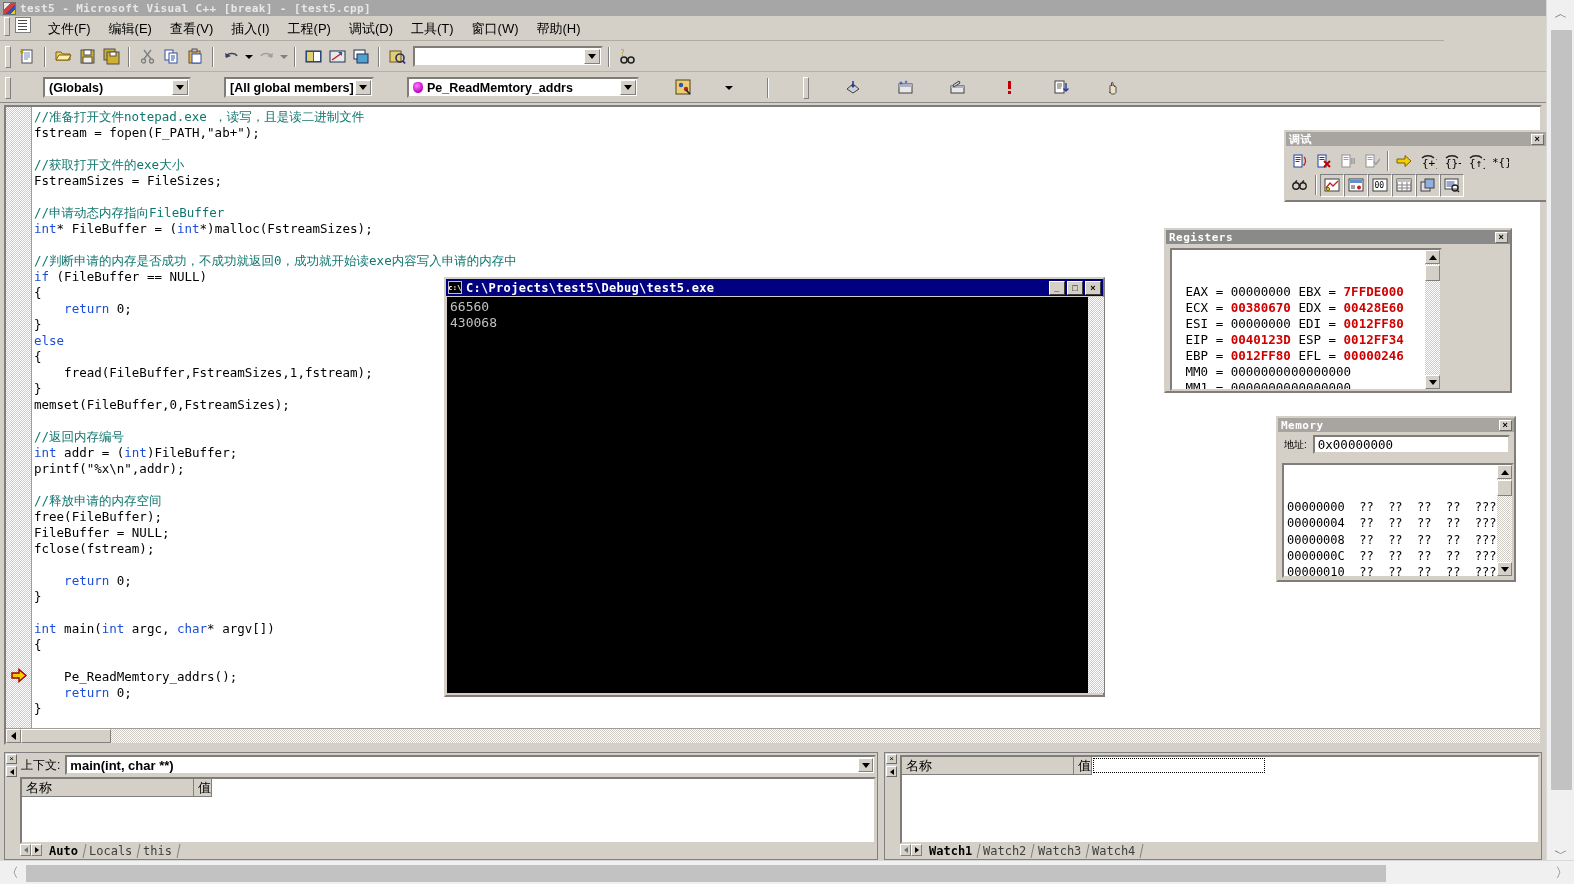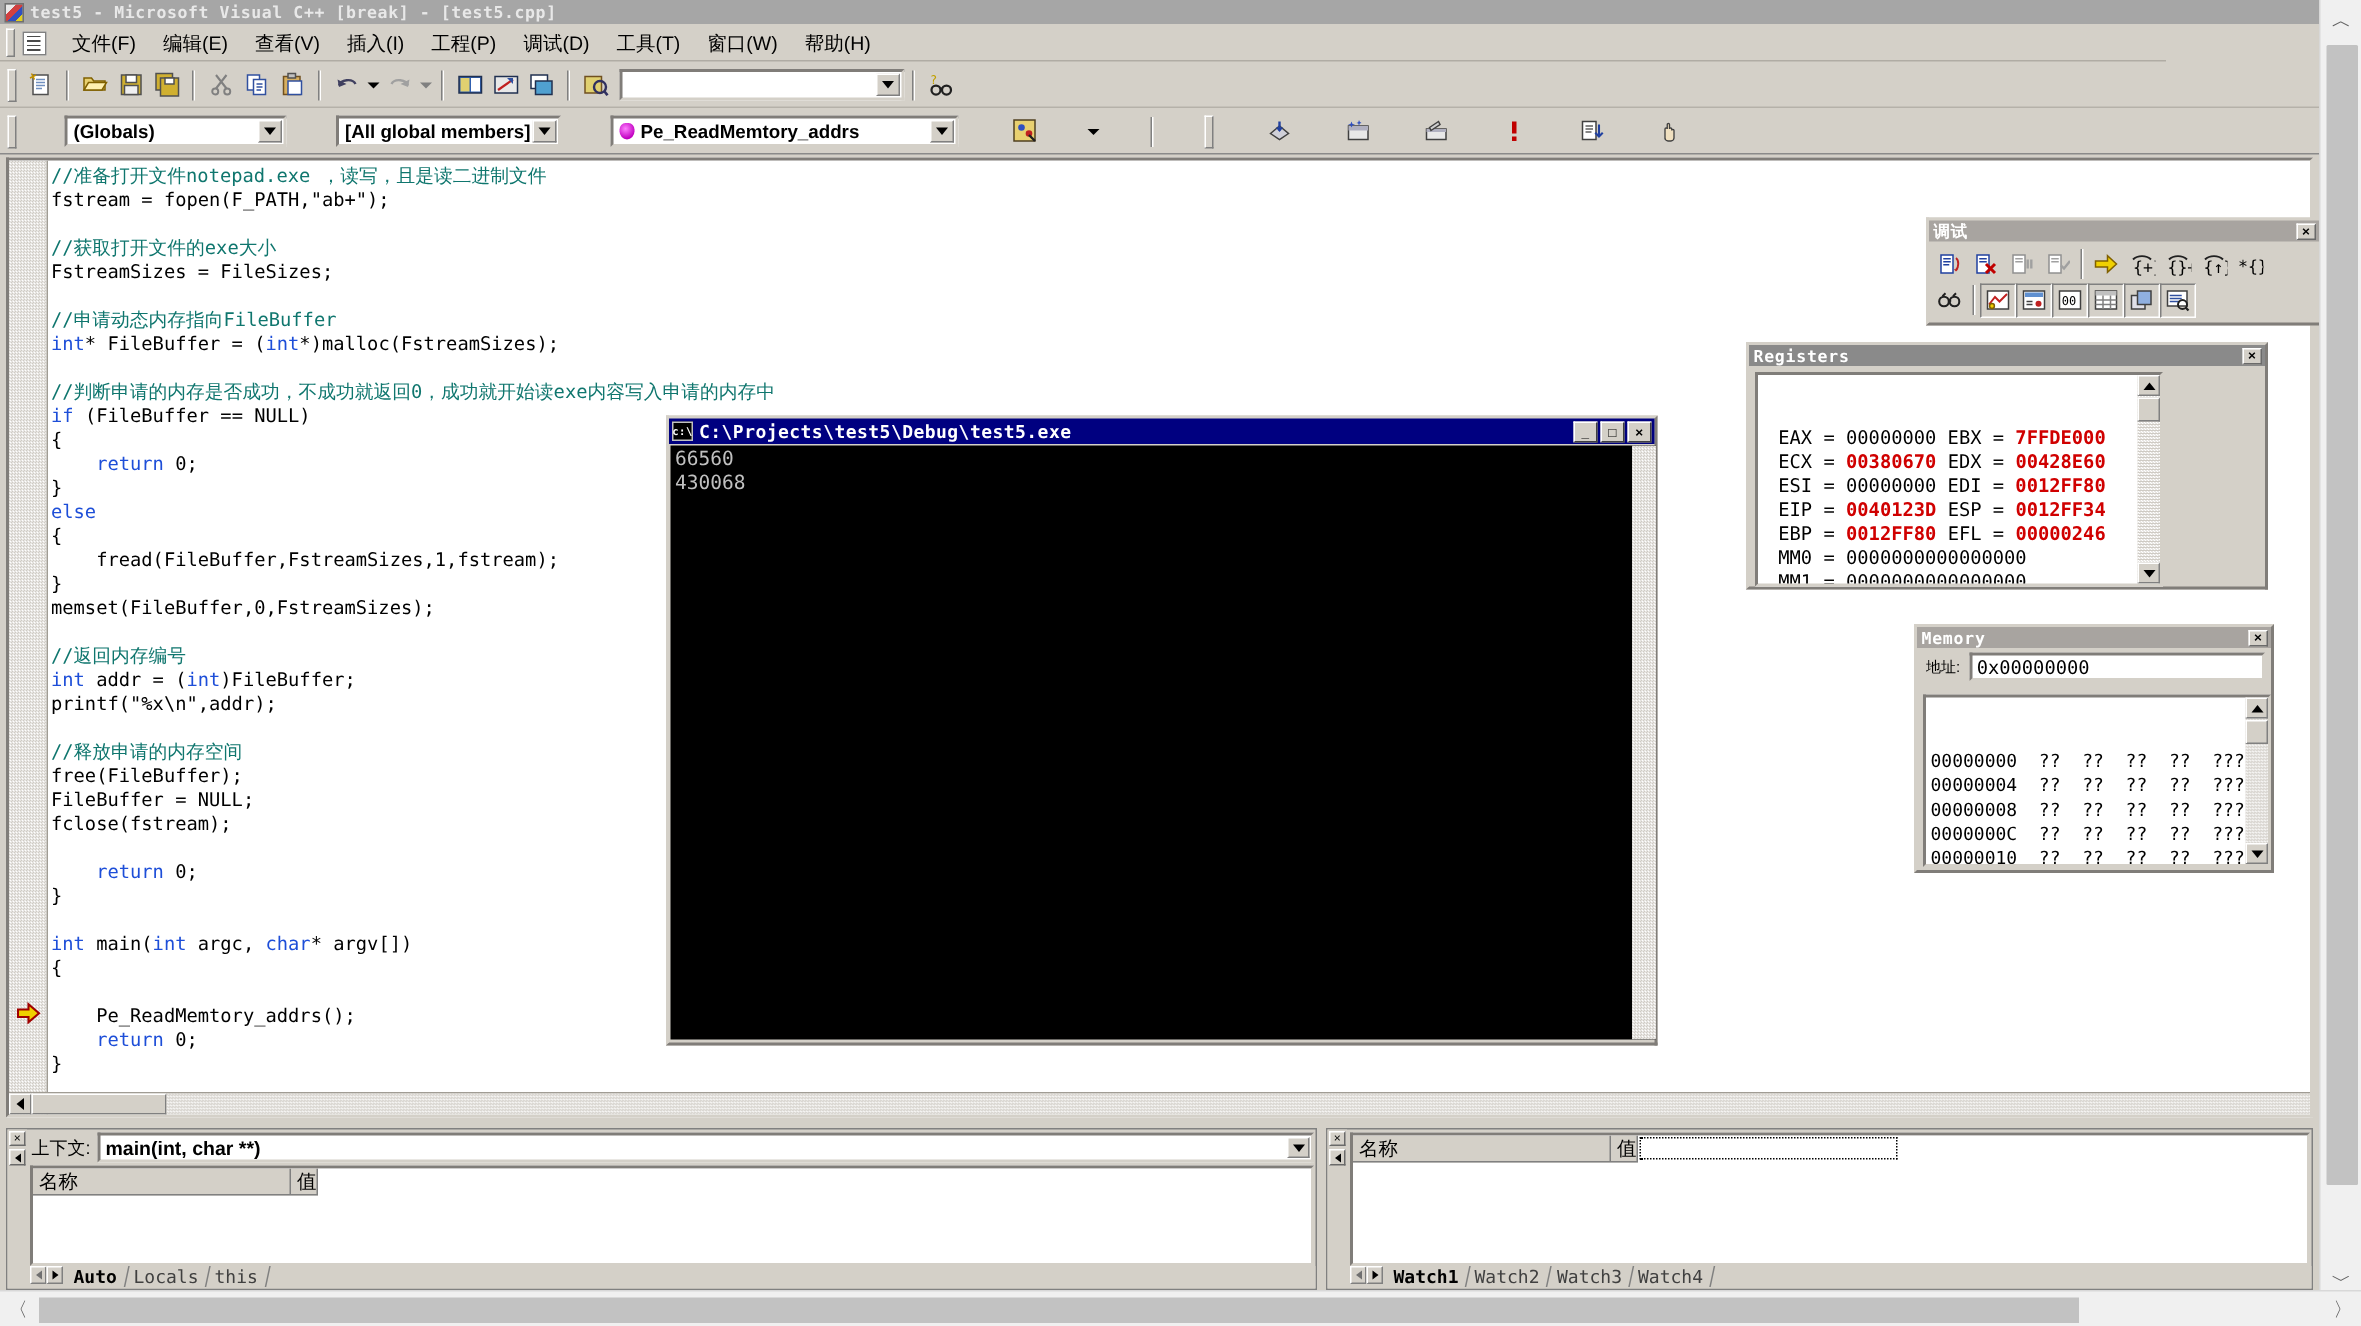--- a/index.html
+++ b/index.html
@@ -34,21 +34,21 @@
     width: 13px; height: 13px; flex: none;
     background: linear-gradient(135deg,#e8e8e8 30%,#d04040 30% 55%,#3050c0 55% 78%,#e0d020 78%);
     border: 1px solid #707070;
   }
 
   
   #menubar {
     position: absolute; left: 0; top: 17px; width: 1444px; height: 24px;
     background: #d4d0c8;
     border-bottom: 1px solid #b0aca4;
-    display: flex; align-items: center;
+    display: flex; align-items: flex-start;
     padding-left: 4px;
   }
   #menubar .grip {
     width: 6px; height: 19px; margin-right: 5px;
     border-left: 1px solid #fff; border-top: 1px solid #fff;
     border-right: 1px solid #808080; border-bottom: 1px solid #808080;
   }
   #menubar .micon {
     width: 16px; height: 16px; margin-right: 8px;
     background: #fff; border: 1px solid #808080;
@@ -184,21 +184,21 @@
   .ptitle .pclose {
     margin-left: auto; margin-right: 2px;
     width: 13px; height: 11px; background: #d4d0c8;
     border: 1px solid; border-color: #fff #6a6a6a #6a6a6a #fff;
     color: #000; font-size: 9px; font-weight: bold;
     display: flex; align-items: center; justify-content: center;
     font-family: "Liberation Sans", sans-serif;
   }
 
   
-  #dbgpal { left: 1284px; top: 130px; width: 264px; height: 72px; margin-top: 15px; }
+  #dbgpal { left: 1284px; top: 130px; width: 264px; height: 72px; }
   #dbgpal .rows { padding: 3px 2px; }
   .drow { display: flex; align-items: center; height: 24px; }
   .dbtn {
     width: 24px; height: 23px; flex: none;
     display: flex; align-items: center; justify-content: center; cursor: default;
   }
   .dbtn.sunk { border: 1px solid; border-color: #808080 #fff #fff #808080; }
   .dsep { width: 2px; height: 20px; margin: 0 3px; flex: none;
     border-left: 1px solid #808080; border-right: 1px solid #fff; }
 

